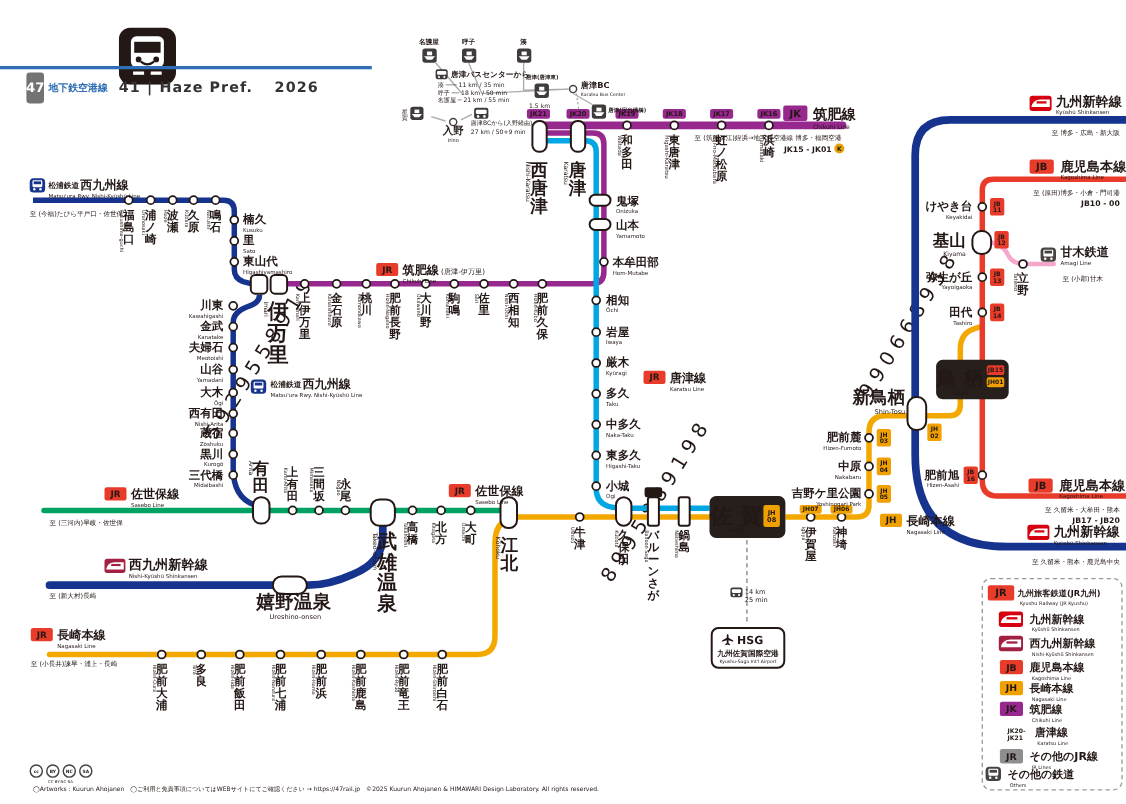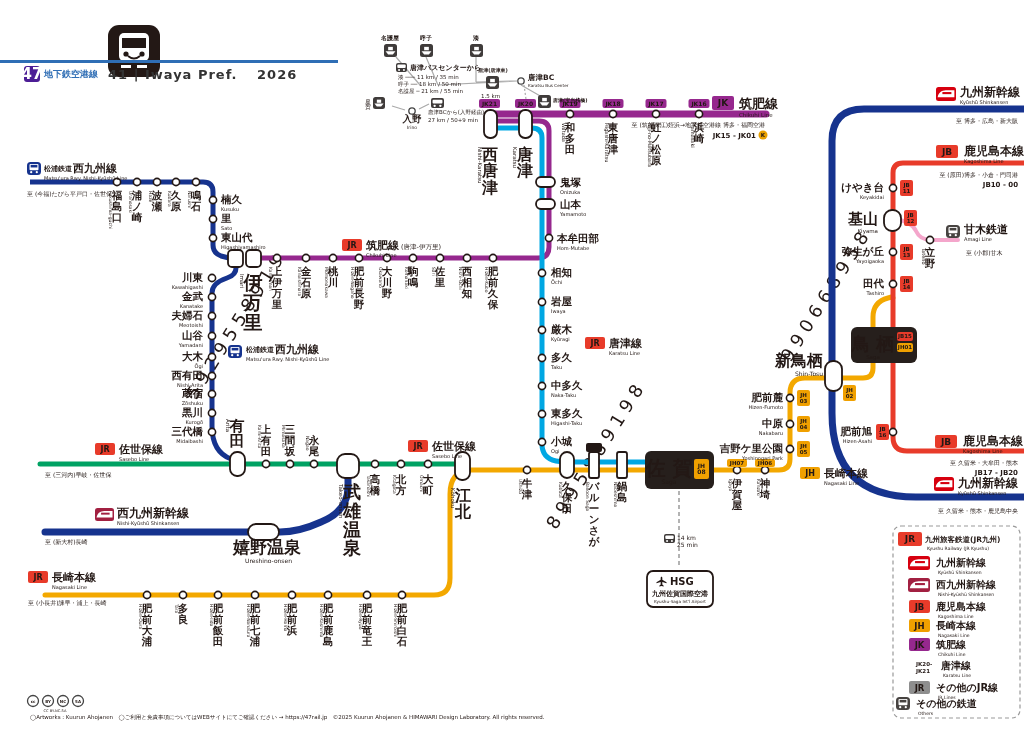--- a/index.html
+++ b/index.html
@@ -6,21 +6,21 @@
   body { background:#fff; font-family:"DejaVu Sans","Liberation Sans",sans-serif; }
   .stage { position:relative; width:1024px; height:731px; background:#fff; overflow:hidden; }
   svg { position:absolute; left:0; top:0; }
   svg text { font-family:"DejaVu Sans","Liberation Sans",sans-serif; fill:#231815; }
   .hdr { position:absolute; left:0; top:0; width:1024px; height:95px; z-index:5; }
   .hdr-logo { position:absolute; left:108px; top:25px; }
   .hdr-title { position:absolute; left:186px; top:16px; font-size:42px; font-weight:bold; color:#231815; letter-spacing:56px; white-space:nowrap; }
   .hdr-rule { position:absolute; left:0; top:60px; width:338px; height:3px; background:#2F6EB5; }
   .hdr-sub { position:absolute; left:24px; top:66px; display:flex; align-items:center; gap:10px; }
   .brand { display:flex; align-items:center; gap:4px; }
-  .brand-num { width:16px; height:16px; background:#4c1d95; color:#fff; font-size:15px; font-weight:bold; display:flex; align-items:center; justify-content:center; border-radius:3px; }
+  .brand-num { width:16px; height:28px; background:#737373; color:#fff; font-size:12px; font-weight:bold; display:flex; align-items:center; justify-content:center; border-radius:3px; }
   .brand-name { color:#2F6EB5; font-size:9px; font-weight:bold; }
   .hdr-no { font-size:13px; font-weight:bold; color:#333; letter-spacing:1px; }
   .hdr-no .yr { margin-left:14px; }
 </style>
 </head>
 <body>
 
 <div class="stage">
   <svg id="map" width="1024" height="731" viewBox="0 0 1024 731">
       <text x="240" y="330" font-size="18" fill="#F0EAE6" text-anchor="middle" transform="rotate(-58 240 330)">5 9 2 9 5 5 8 9 1 9</text>
@@ -582,18 +582,18 @@
     </div>
     <div class="hdr-rule"></div>
     <div class="hdr-sub">
       <div class="brand">
         <span class="brand-num">47</span>
         <span class="brand-name">地下鉄空港線</span>
       </div>
       <div class="hdr-no">
         <span>41</span>
         <span>|</span>
-        <span>Iwaya Pref.</span>
+        <span>Haze Pref.</span>
         <span class="yr">2026</span>
       </div>
     </div>
   </div>
 </div>
 
 </body></html>

